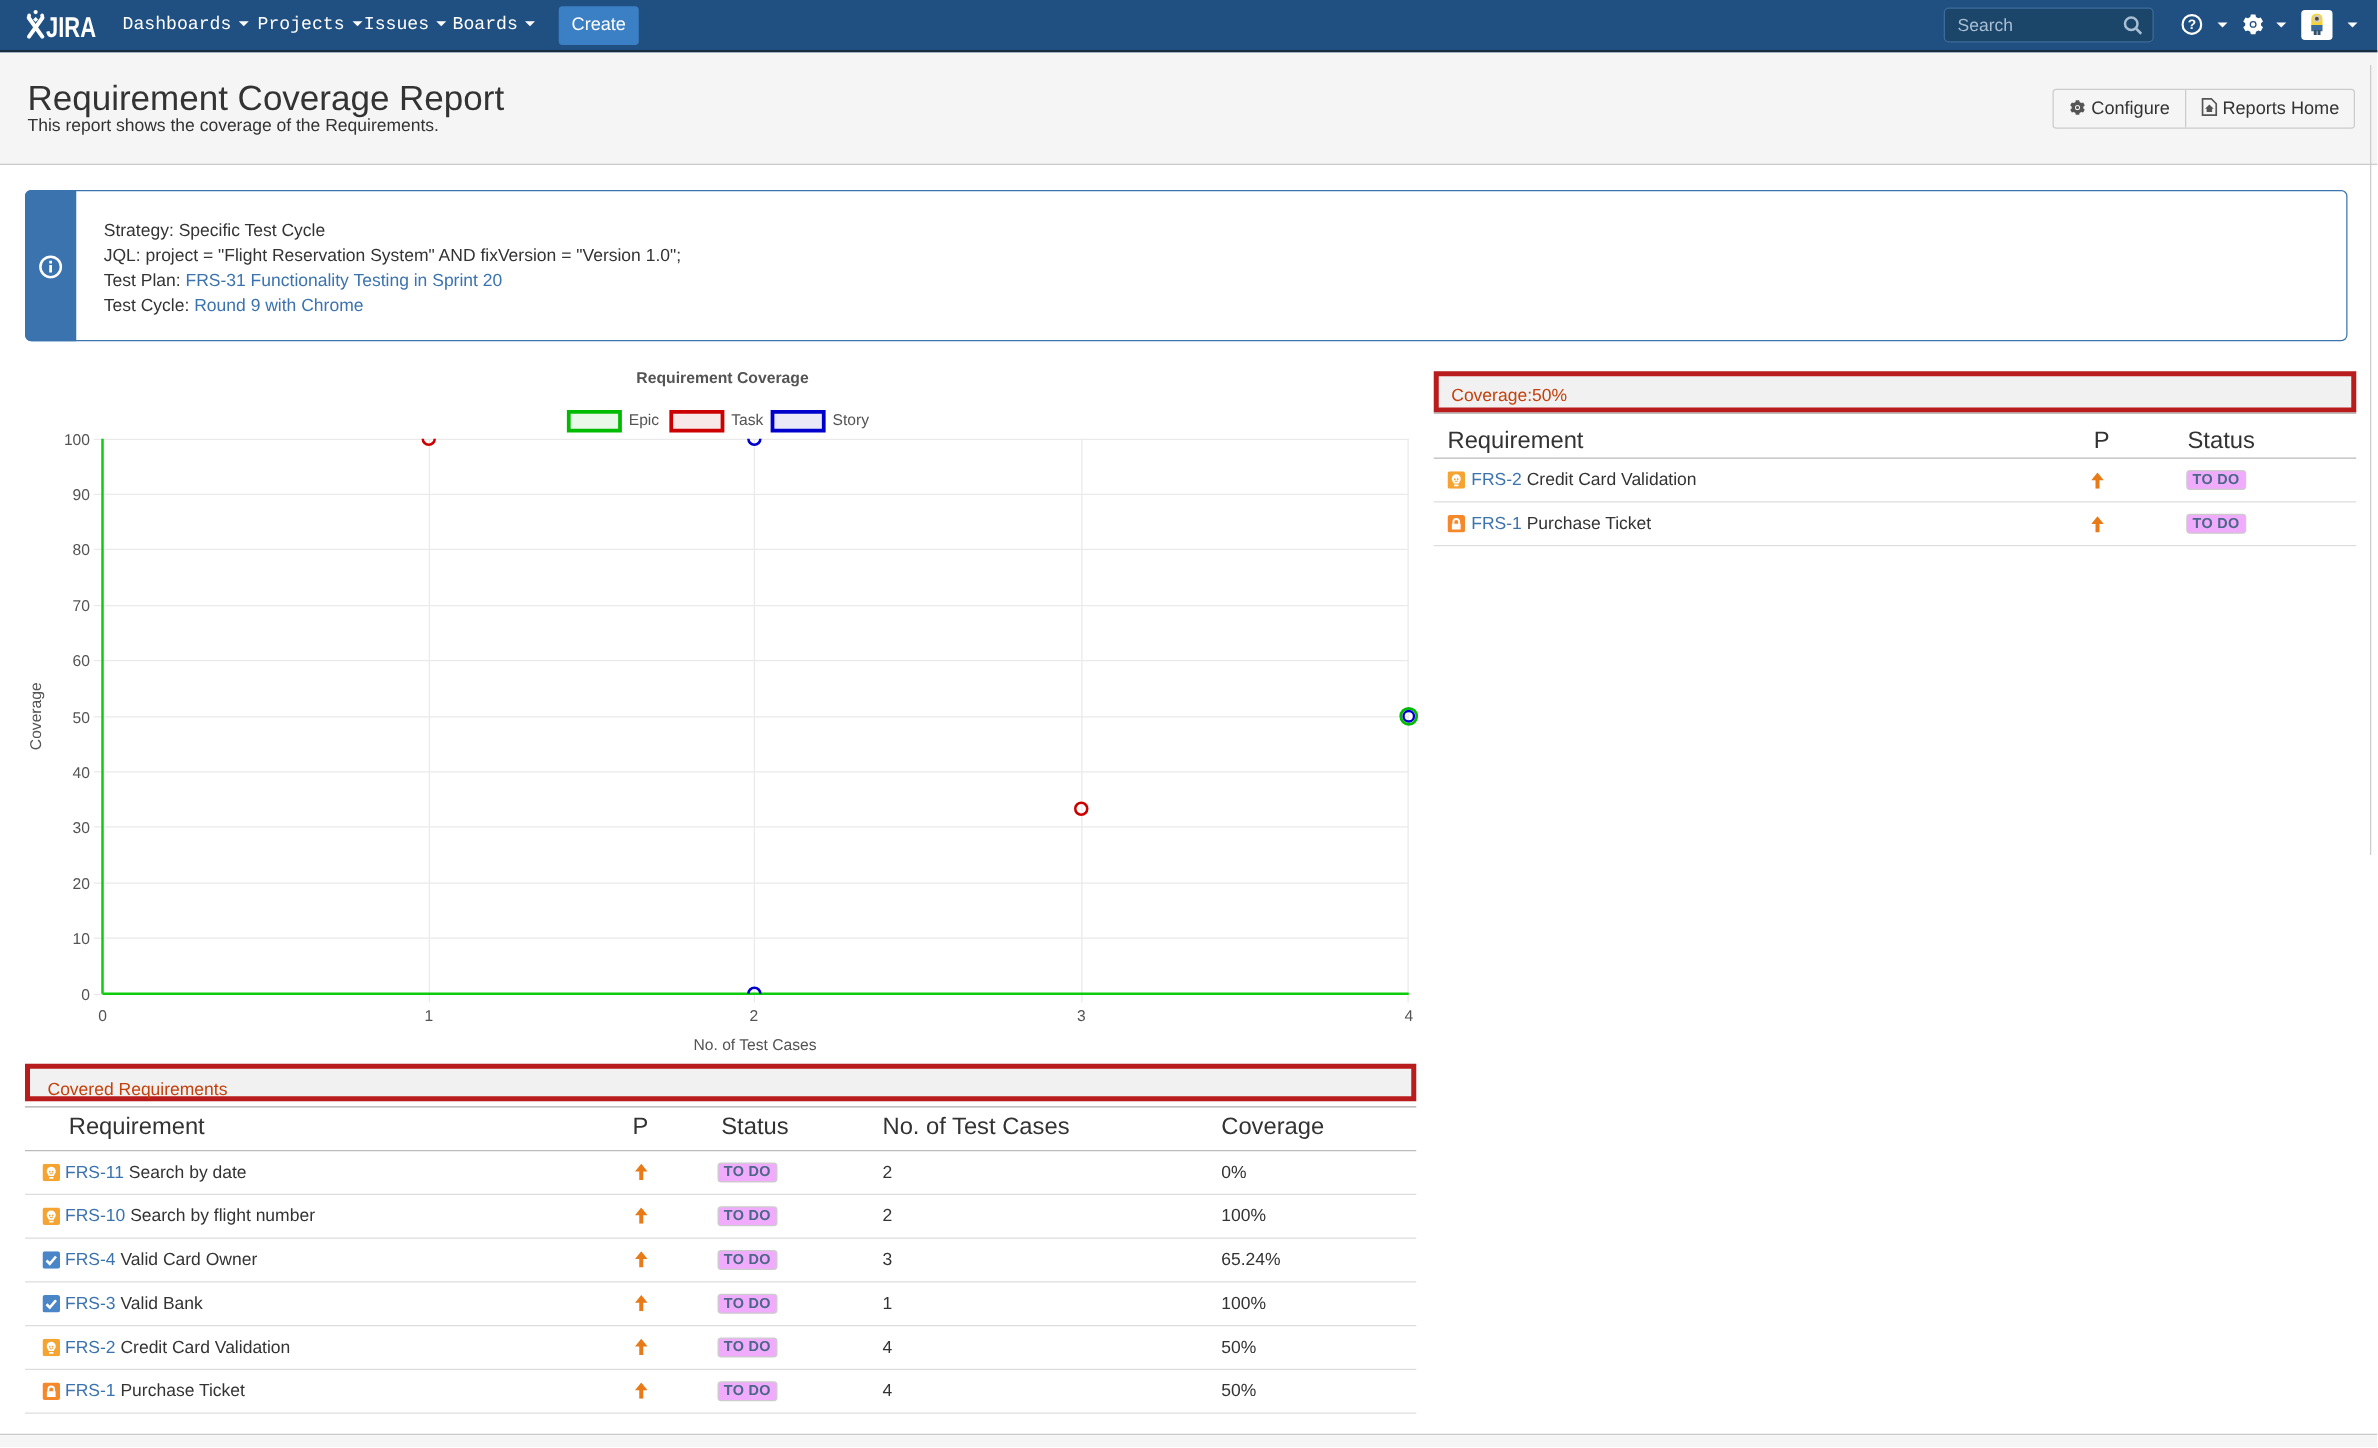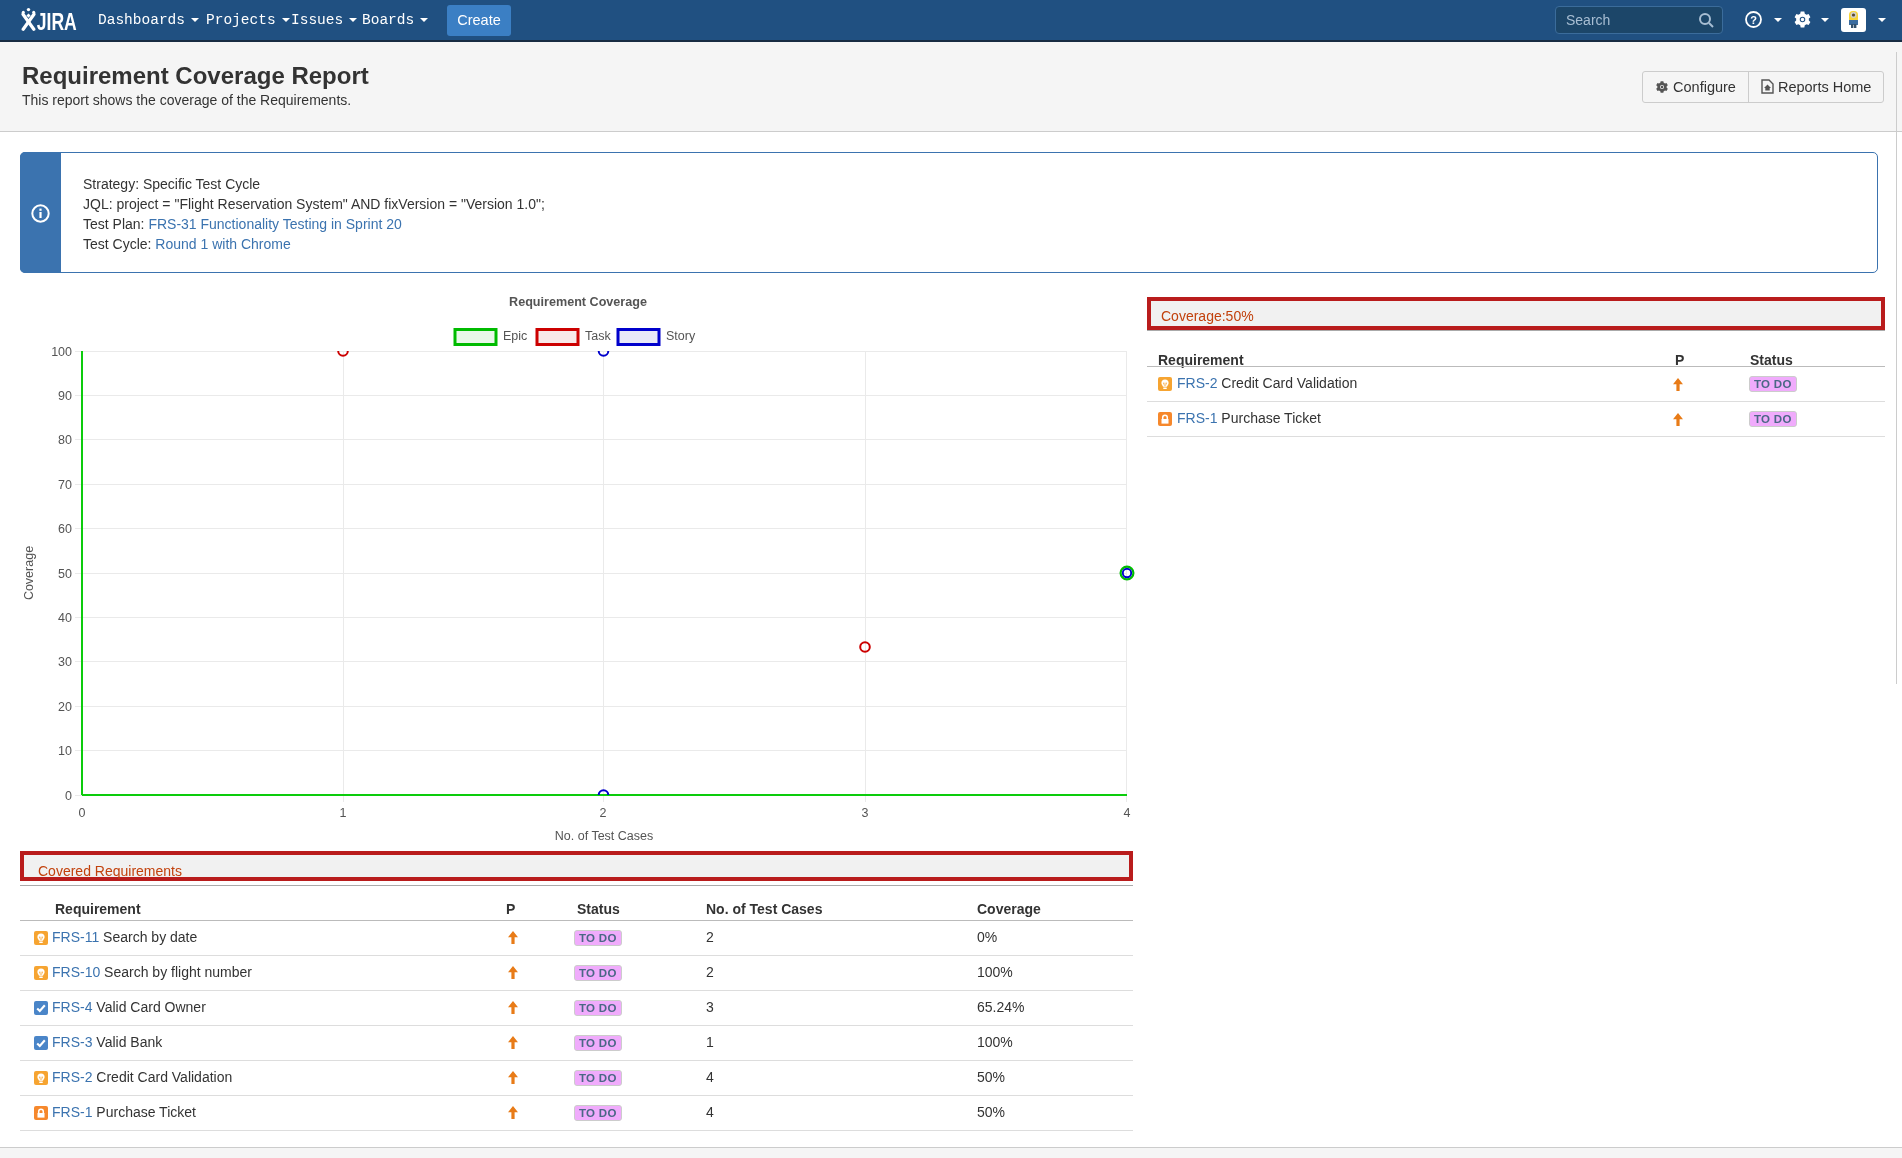--- a/index.html
+++ b/index.html
@@ -19,42 +19,42 @@
   #create-btn { position:absolute; left:447px; top:5px; width:64px; height:31px;
     background:#3b7fc4; border-radius:3px; color:#fff; font-size:14.5px; font-weight:normal;
     text-align:center; line-height:31px; }
   #searchbox { position:absolute; left:1555px; top:6px; width:168px; height:28px;
     background:#1c4669; border:1px solid #3b6c9b; border-radius:4px;
     color:#a8bed3; font-size:14px; line-height:26px; padding-left:10px; }
 
   
   #pagehead { position:absolute; left:0; top:42px; width:1902px; height:90px;
     background:#f5f5f5; border-bottom:1px solid #ccc; }
-  #pagehead h1 { position:absolute; left:22px; top:20px; font-size:24px; font-weight:700;
+  #pagehead h1 { position:absolute; left:22px; top:20px; font-size:28px; font-weight:400;
     color:#333; line-height:1.2; }
   #pagehead .sub { position:absolute; left:22px; top:50px; font-size:14px; color:#333; }
   .btngroup { position:absolute; top:71px; height:32px; background:#f5f5f5;
     border:1px solid #ccc; border-radius:3px; display:flex; }
   .btn { height:30px; line-height:30px; font-size:14.5px; color:#333; padding:0 12px;
     white-space:nowrap; }
   .btn + .btn { border-left:1px solid #ccc; }
 
   
   #infobox { position:absolute; left:20px; top:152px; width:1858px; height:121px;
     background:#fff; border:1px solid #3b73af; border-radius:5px; }
   #infobox .stripe { position:absolute; left:-1px; top:-1px; width:41px; height:121px;
     background:#3b73af; border-radius:5px 0 0 5px; }
   #infobox .lines { position:absolute; left:62px; top:21px; font-size:14px;
     color:#333; line-height:20px; }
   a, .lnk { color:#3b73af; text-decoration:none; }
 
   
   .g-bar { position:absolute; background:#f1f1f1; border:4px solid #b91c1c;
     font-size:14px; color:#c2410c; }
-  .thdr { position:absolute; font-size:14px; font-weight:bold; color:#333;margin-top:10px; }
+  .thdr { position:absolute; font-size:19px; font-weight:normal; color:#333; }
   .cell { position:absolute; font-size:14px; color:#333; white-space:nowrap; }
   .hline { position:absolute; height:1px; background:#ddd; }
   .lozenge { position:absolute; border:1px solid #ccc; border-radius:3px;
     background:#f0abfc; font-size:11.5px; font-weight:bold; color:#4a6785;
     height:16px; line-height:14px; padding:0 4px; letter-spacing:0.3px; }
 
   #footer { position:absolute; left:0; top:1147px; width:1902px; height:11px;
     background:#f5f5f5; border-top:1px solid #ccc; }
 </style>
 </head>
@@ -149,21 +149,21 @@
     <svg style="position:absolute;left:11px;top:52px" width="19" height="19" viewBox="0 0 19 19">
       <circle cx="9.5" cy="9.5" r="8.2" fill="none" stroke="#fff" stroke-width="2"></circle>
       <rect x="8.4" y="8" width="2.2" height="6" fill="#fff"></rect>
       <rect x="8.4" y="4.6" width="2.2" height="2.2" fill="#fff"></rect>
     </svg>
   </div>
   <div class="lines">
     Strategy: Specific Test Cycle<br>
     JQL: project = "Flight Reservation System" AND fixVersion = "Version 1.0";<br>
     Test Plan: <span class="lnk">FRS-31 Functionality Testing in Sprint 20</span><br>
-    Test Cycle: <span class="lnk">Round 1 with Chrome</span>
+    Test Cycle: <span class="lnk">Round 9 with Chrome</span>
   </div>
 </div>
 
 <svg id="chart" class="abs" style="left:0;top:290px" width="1150" height="560" viewBox="0 0 1150 560">
 
   <text x="578" y="16" font-size="12.6" font-weight="bold" fill="#545454" text-anchor="middle">Requirement Coverage</text>
 
   <g>
     <rect x="455" y="39.5" width="41" height="15" fill="#e9f8e9" stroke="#00bb00" stroke-width="3"></rect>
     <text x="503" y="50" font-size="12.5" fill="#545454">Epic</text>

